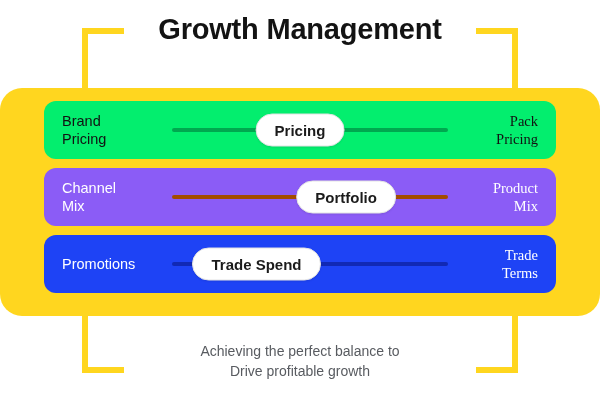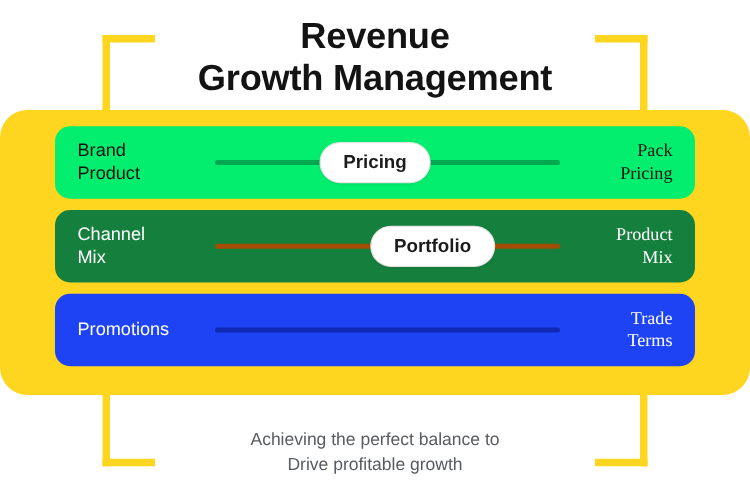--- a/index.html
+++ b/index.html
@@ -98,21 +98,21 @@
     height: 58px;
     border-radius: 12px;
     margin-bottom: 9px;
     box-sizing: border-box;
     display: flex;
     align-items: center;
   }
   .row:last-child { margin-bottom: 0; }
 
   .row-green  { background: #03ee6e; }
-  .row-orange { background: #15803d; }
+  .row-orange { background: #8b5cf6; }
   .row-blue   { background: #1e43f5; }
 
   .side-label {
     position: absolute;
     font-size: 14.5px;
     line-height: 18px;
     font-weight: normal;
     white-space: pre-line;
     top: 50%;
     transform: translateY(-50%);
@@ -172,29 +172,28 @@
 <body>
 
 <div class="canvas">
 
   <div class="bracket bracket-tl"></div>
   <div class="bracket bracket-tr"></div>
   <div class="bracket bracket-bl"></div>
   <div class="bracket bracket-br"></div>
 
   <div class="title">
-    <span class="line">Revenue</span>
     <span class="line">Growth Management</span>
   </div>
 
   <div class="panel">
 
     <div class="row row-green">
       <div class="side-label side-left dark-text">Brand
-Product</div>
+Pricing</div>
 
       <div class="track track-green"></div>
 
       <div class="pill pill-pricing">Pricing</div>
 
       <div class="side-label side-right dark-text">Pack
 Pricing</div>
     </div>
 
     <div class="row row-orange">
@@ -207,20 +206,21 @@
 
       <div class="side-label side-right light-text">Product
 Mix</div>
     </div>
 
     <div class="row row-blue">
       <div class="side-label side-left light-text">Promotions</div>
 
       <div class="track track-blue"></div>
 
+      <div class="pill pill-tradespend">Trade Spend</div>
 
       <div class="side-label side-right light-text">Trade
 Terms</div>
     </div>
 
   </div>
 
   <div class="caption">
     <span class="line">Achieving the perfect balance to</span>
     <span class="line">Drive profitable growth</span>

